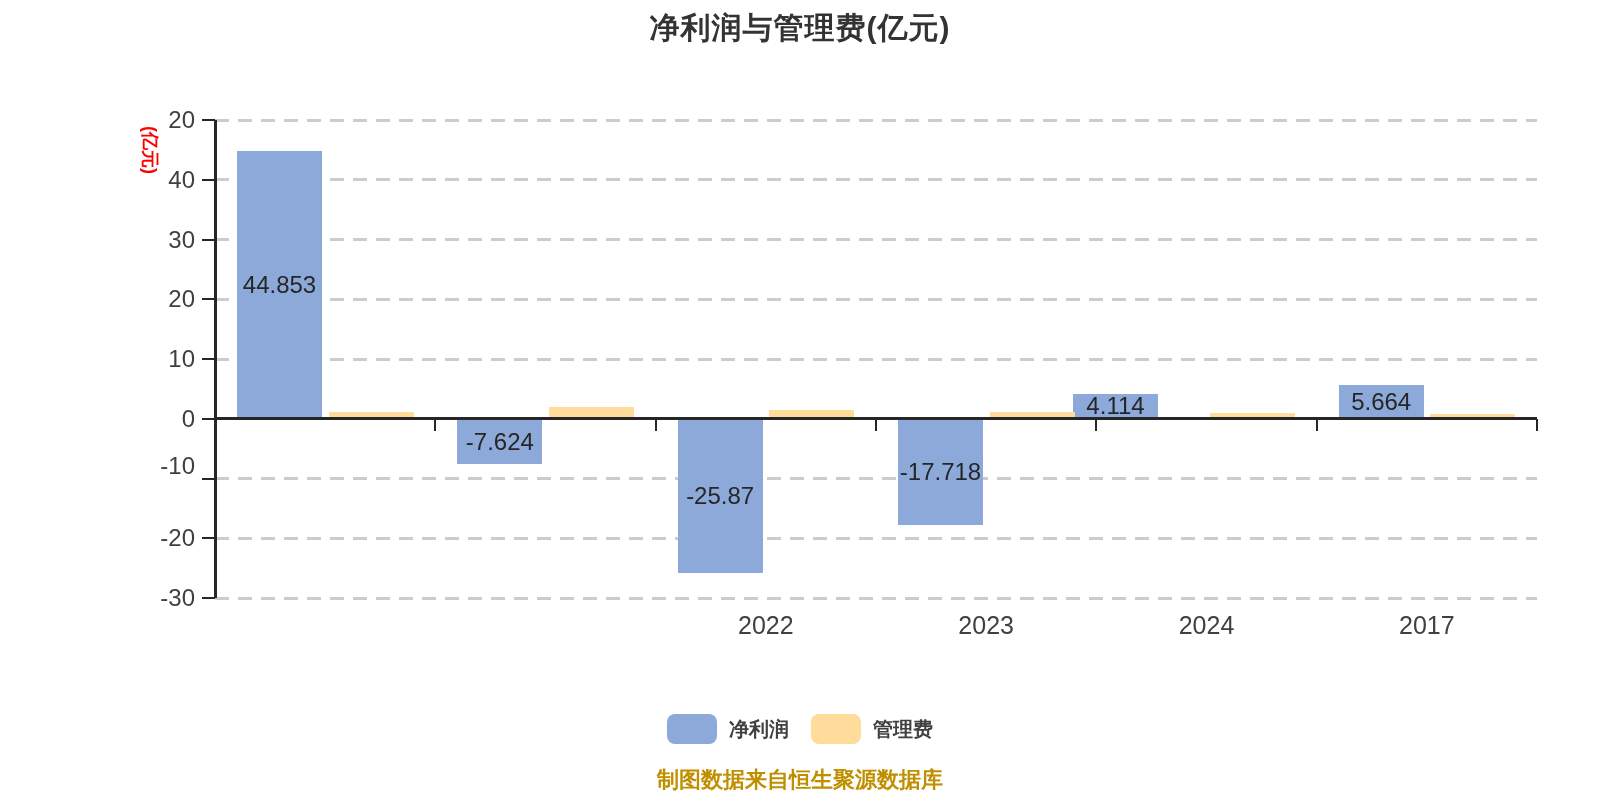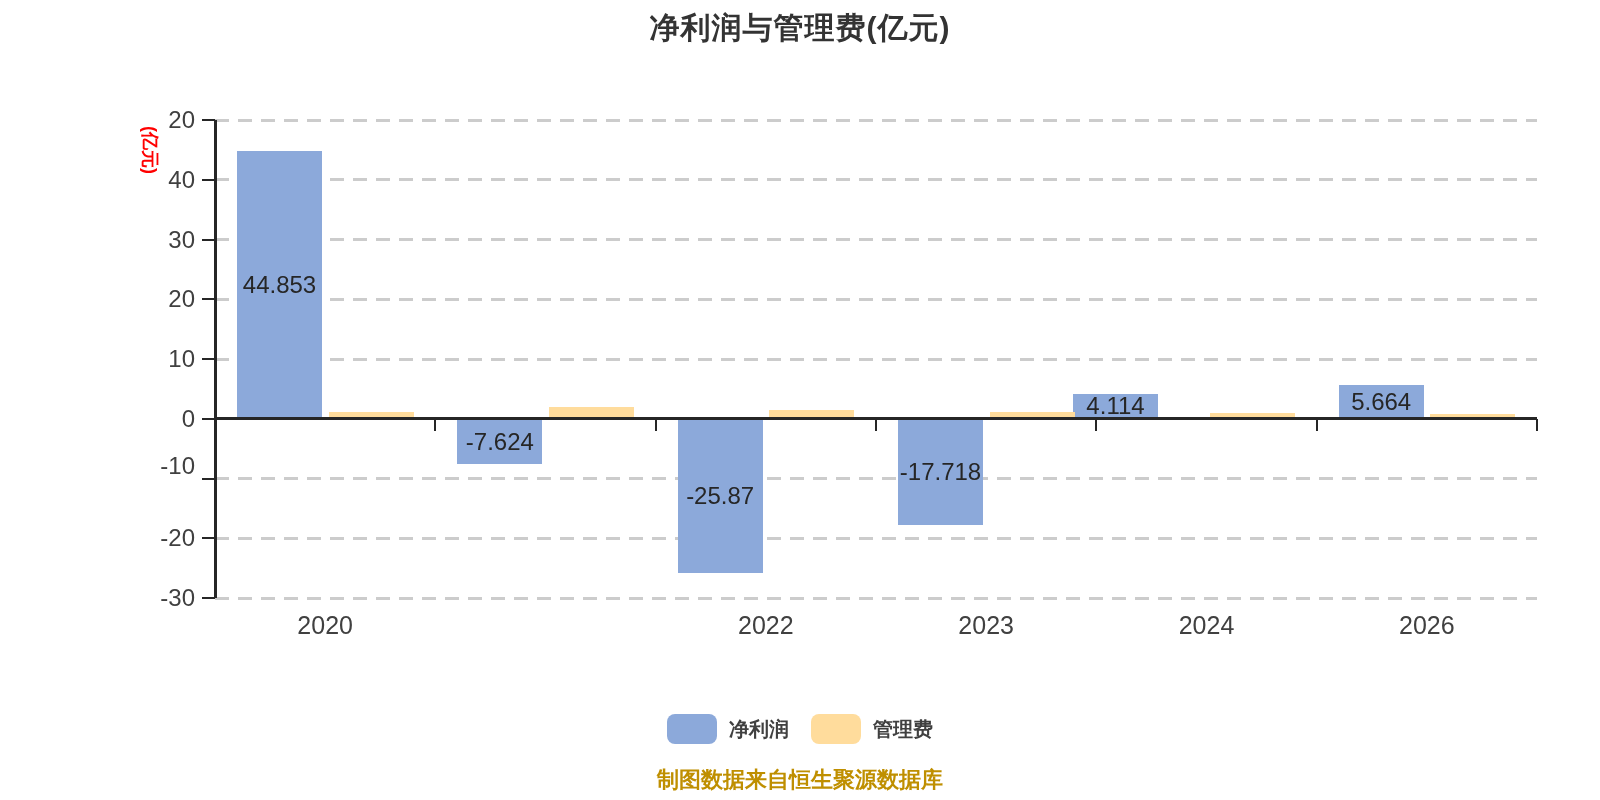--- a/index.html
+++ b/index.html
@@ -76,30 +76,29 @@
       <div class="ytick" style="top: 357.5px;"></div>
       <div class="ylab" style="top: 346px;">-10</div>
       <div class="grid" style="top: 416.75px;"></div>
       <div class="ytick" style="top: 417.25px;"></div>
       <div class="ylab" style="top: 418.25px;">-20</div>
       <div class="grid" style="top: 476.5px;"></div>
       <div class="ytick" style="top: 477px;"></div>
       <div class="ylab" style="top: 478px;">-30</div>
       <div class="yaxis"></div>
       <div class="xtick" style="left: -1px; top: 298.75px;"></div>
-      <div class="xlab" style="left: 0px; width: 220.333px; top: 491px;">2020</div>
       <div class="xtick" style="left: 219.333px; top: 298.75px;"></div>
       <div class="xtick" style="left: 439.667px; top: 298.75px;"></div>
       <div class="xlab" style="left: 440.667px; width: 220.333px; top: 491px;">2022</div>
       <div class="xtick" style="left: 660px; top: 298.75px;"></div>
       <div class="xlab" style="left: 661px; width: 220.333px; top: 491px;">2023</div>
       <div class="xtick" style="left: 880.333px; top: 298.75px;"></div>
       <div class="xlab" style="left: 881.333px; width: 220.333px; top: 491px;">2024</div>
       <div class="xtick" style="left: 1100.67px; top: 298.75px;"></div>
-      <div class="xlab" style="left: 1101.67px; width: 220.333px; top: 491px;">2026</div>
+      <div class="xlab" style="left: 1101.67px; width: 220.333px; top: 491px;">2017</div>
       <div class="xtick" style="left: 1321px; top: 298.75px;"></div>
       <div class="bar" style="left: 22px; width: 85px; height: 267.997px; top: 30.7533px; background: rgb(140, 169, 218);">
         <div class="val">44.853</div>
       </div>
       <div class="bar" style="left: 242.333px; width: 85px; height: 45.5534px; top: 298.75px; background: rgb(140, 169, 218);">
         <div class="val">-7.624</div>
       </div>
       <div class="bar" style="left: 462.667px; width: 85px; height: 154.573px; top: 298.75px; background: rgb(140, 169, 218);">
         <div class="val">-25.87</div>
       </div>

